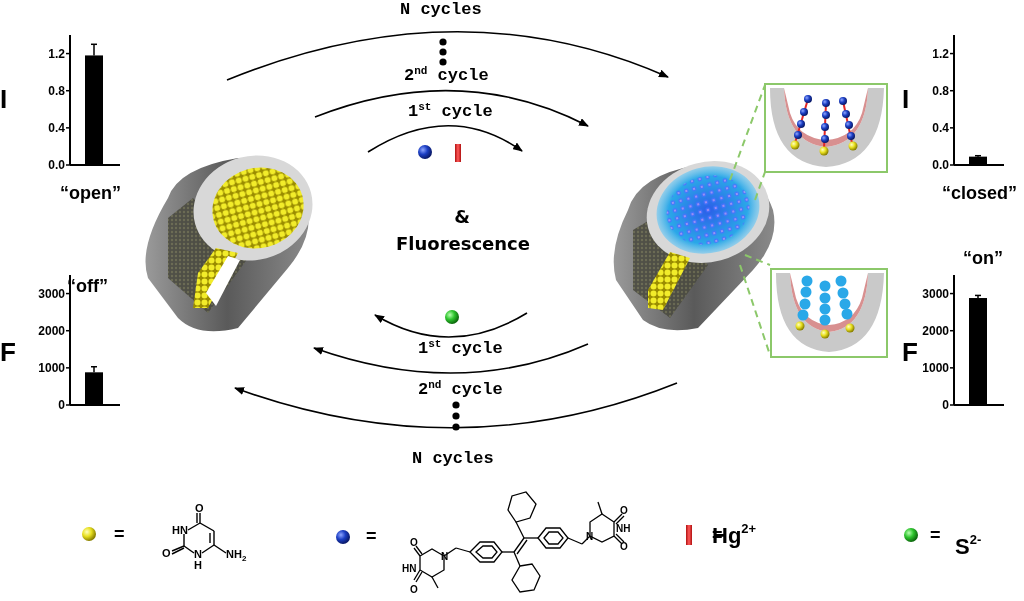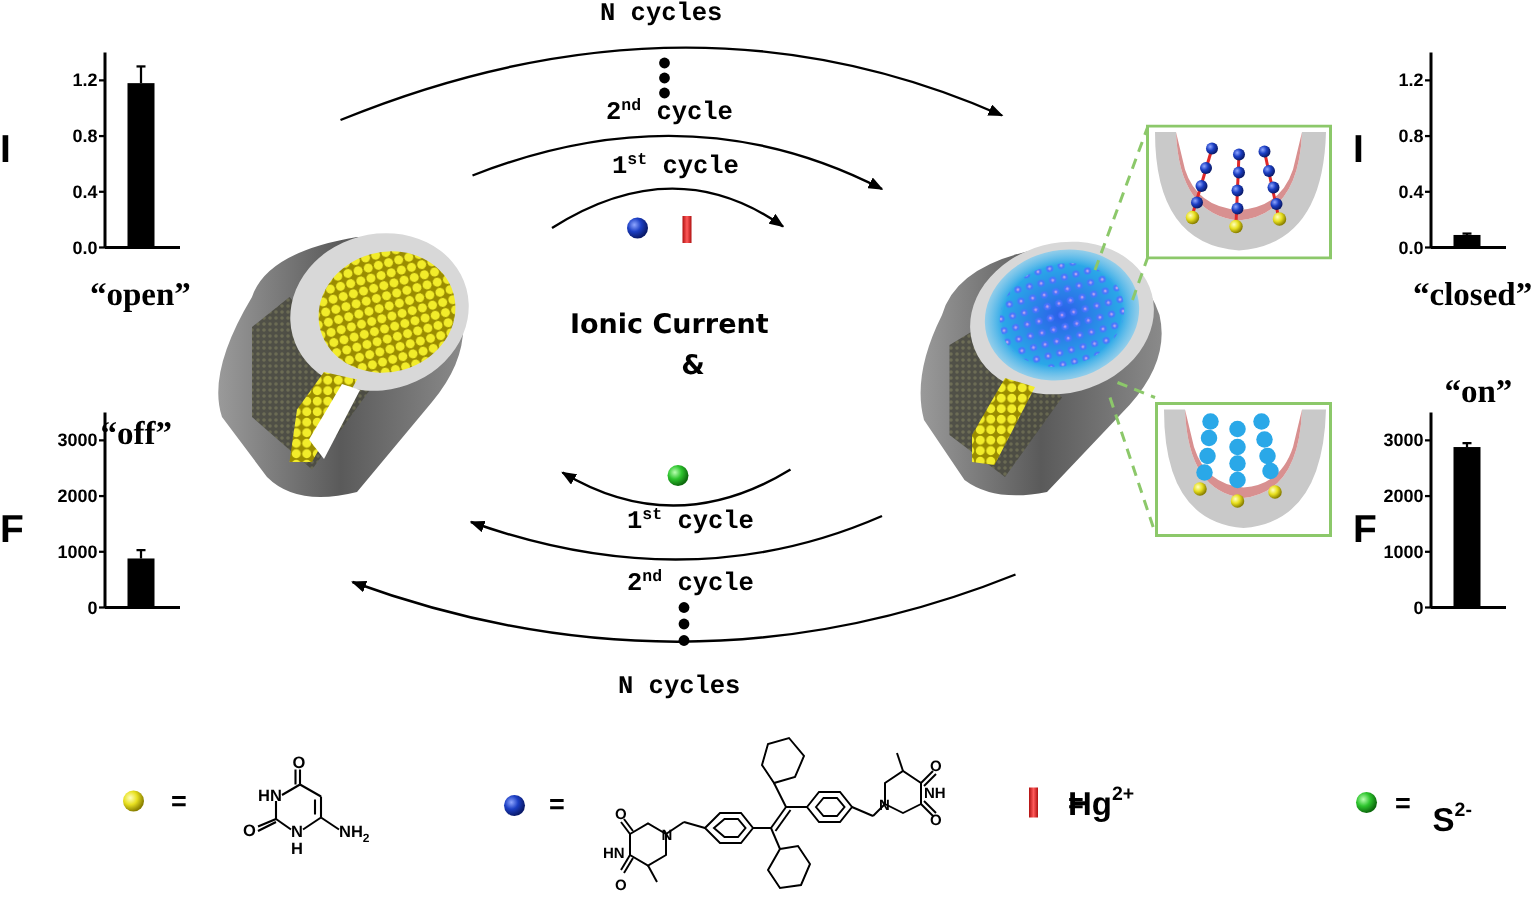--- a/index.html
+++ b/index.html
@@ -1,21 +1,21 @@
 <!DOCTYPE html>
 <html><head>
 <meta charset="utf-8">
 <style>
   html,body{margin:0;padding:0;background:#fff;}
   body{width:1024px;height:601px;position:relative;overflow:hidden;font-family:"Liberation Sans",sans-serif;color:#000;}
   .abs{position:absolute;}
   .cyc{font-family:Liberation Mono, monospace;font-weight:bold;font-size:17px;white-space:nowrap;}
   .cyc sup{font-size:11px;vertical-align:6px;line-height:0;margin-top:41px;}
   .center-txt{font-family:"DejaVu Sans",sans-serif;font-weight:bold;font-size:18px;text-align:center;white-space:nowrap;}
-  .state{font-family:Liberation Serif, serif;font-weight:bold;font-size:22px;white-space:nowrap;}
+  .state{font-family:Liberation Sans, sans-serif;font-weight:bold;font-size:18px;white-space:nowrap;}
   .axis-letter{font-family:"Liberation Sans",sans-serif;font-weight:bold;font-size:26px;}
   .tick{font-family:"Liberation Sans",sans-serif;font-weight:bold;font-size:12px;text-anchor:end;}
   .legend-eq{font-family:"Liberation Sans",sans-serif;font-weight:bold;font-size:18px;}
   .legend-ion{font-family:"Liberation Sans",sans-serif;font-weight:bold;font-size:22px;white-space:nowrap;}
   .legend-ion sup{font-size:13px;vertical-align:10px;line-height:0;}
   svg text{font-family:"Liberation Sans",sans-serif;}
 </style>
 </head>
 <body>
 
@@ -155,22 +155,22 @@
 </div>
 <div class="abs cyc" style="left:418px;top:339px;">
   <span>1</span><sup>st</sup> <span>cycle</span>
 </div>
 <div class="abs cyc" style="left:418px;top:380px;">
   <span>2</span><sup>nd</sup> <span>cycle</span>
 </div>
 <div class="abs cyc" style="left:412px;top:449px;">N cycles</div>
 
 <div class="abs center-txt" style="left:370px;top:203px;width:190px;line-height:27px;">
-  <div style="text-align:left;padding-left:10px;">Ionic Current</div>
   <div style="padding-left:0;margin-left:-6px;">&amp;</div>
+  <div style="margin-left:-4px;">Fluorescence</div>
 </div>
 
 <svg class="abs" style="left:138px;top:138px" width="180" height="200">
   <defs>
     <linearGradient id="gShell" x1="0" x2="1">
       <stop offset="0" stop-color="#9a9a9a"></stop>
         <stop offset="0.5" stop-color="#5a5a5a"></stop>
         <stop offset="1" stop-color="#8a8a8a"></stop>
     </linearGradient>
     <pattern id="pYel" width="7" height="7" patternUnits="userSpaceOnUse">

